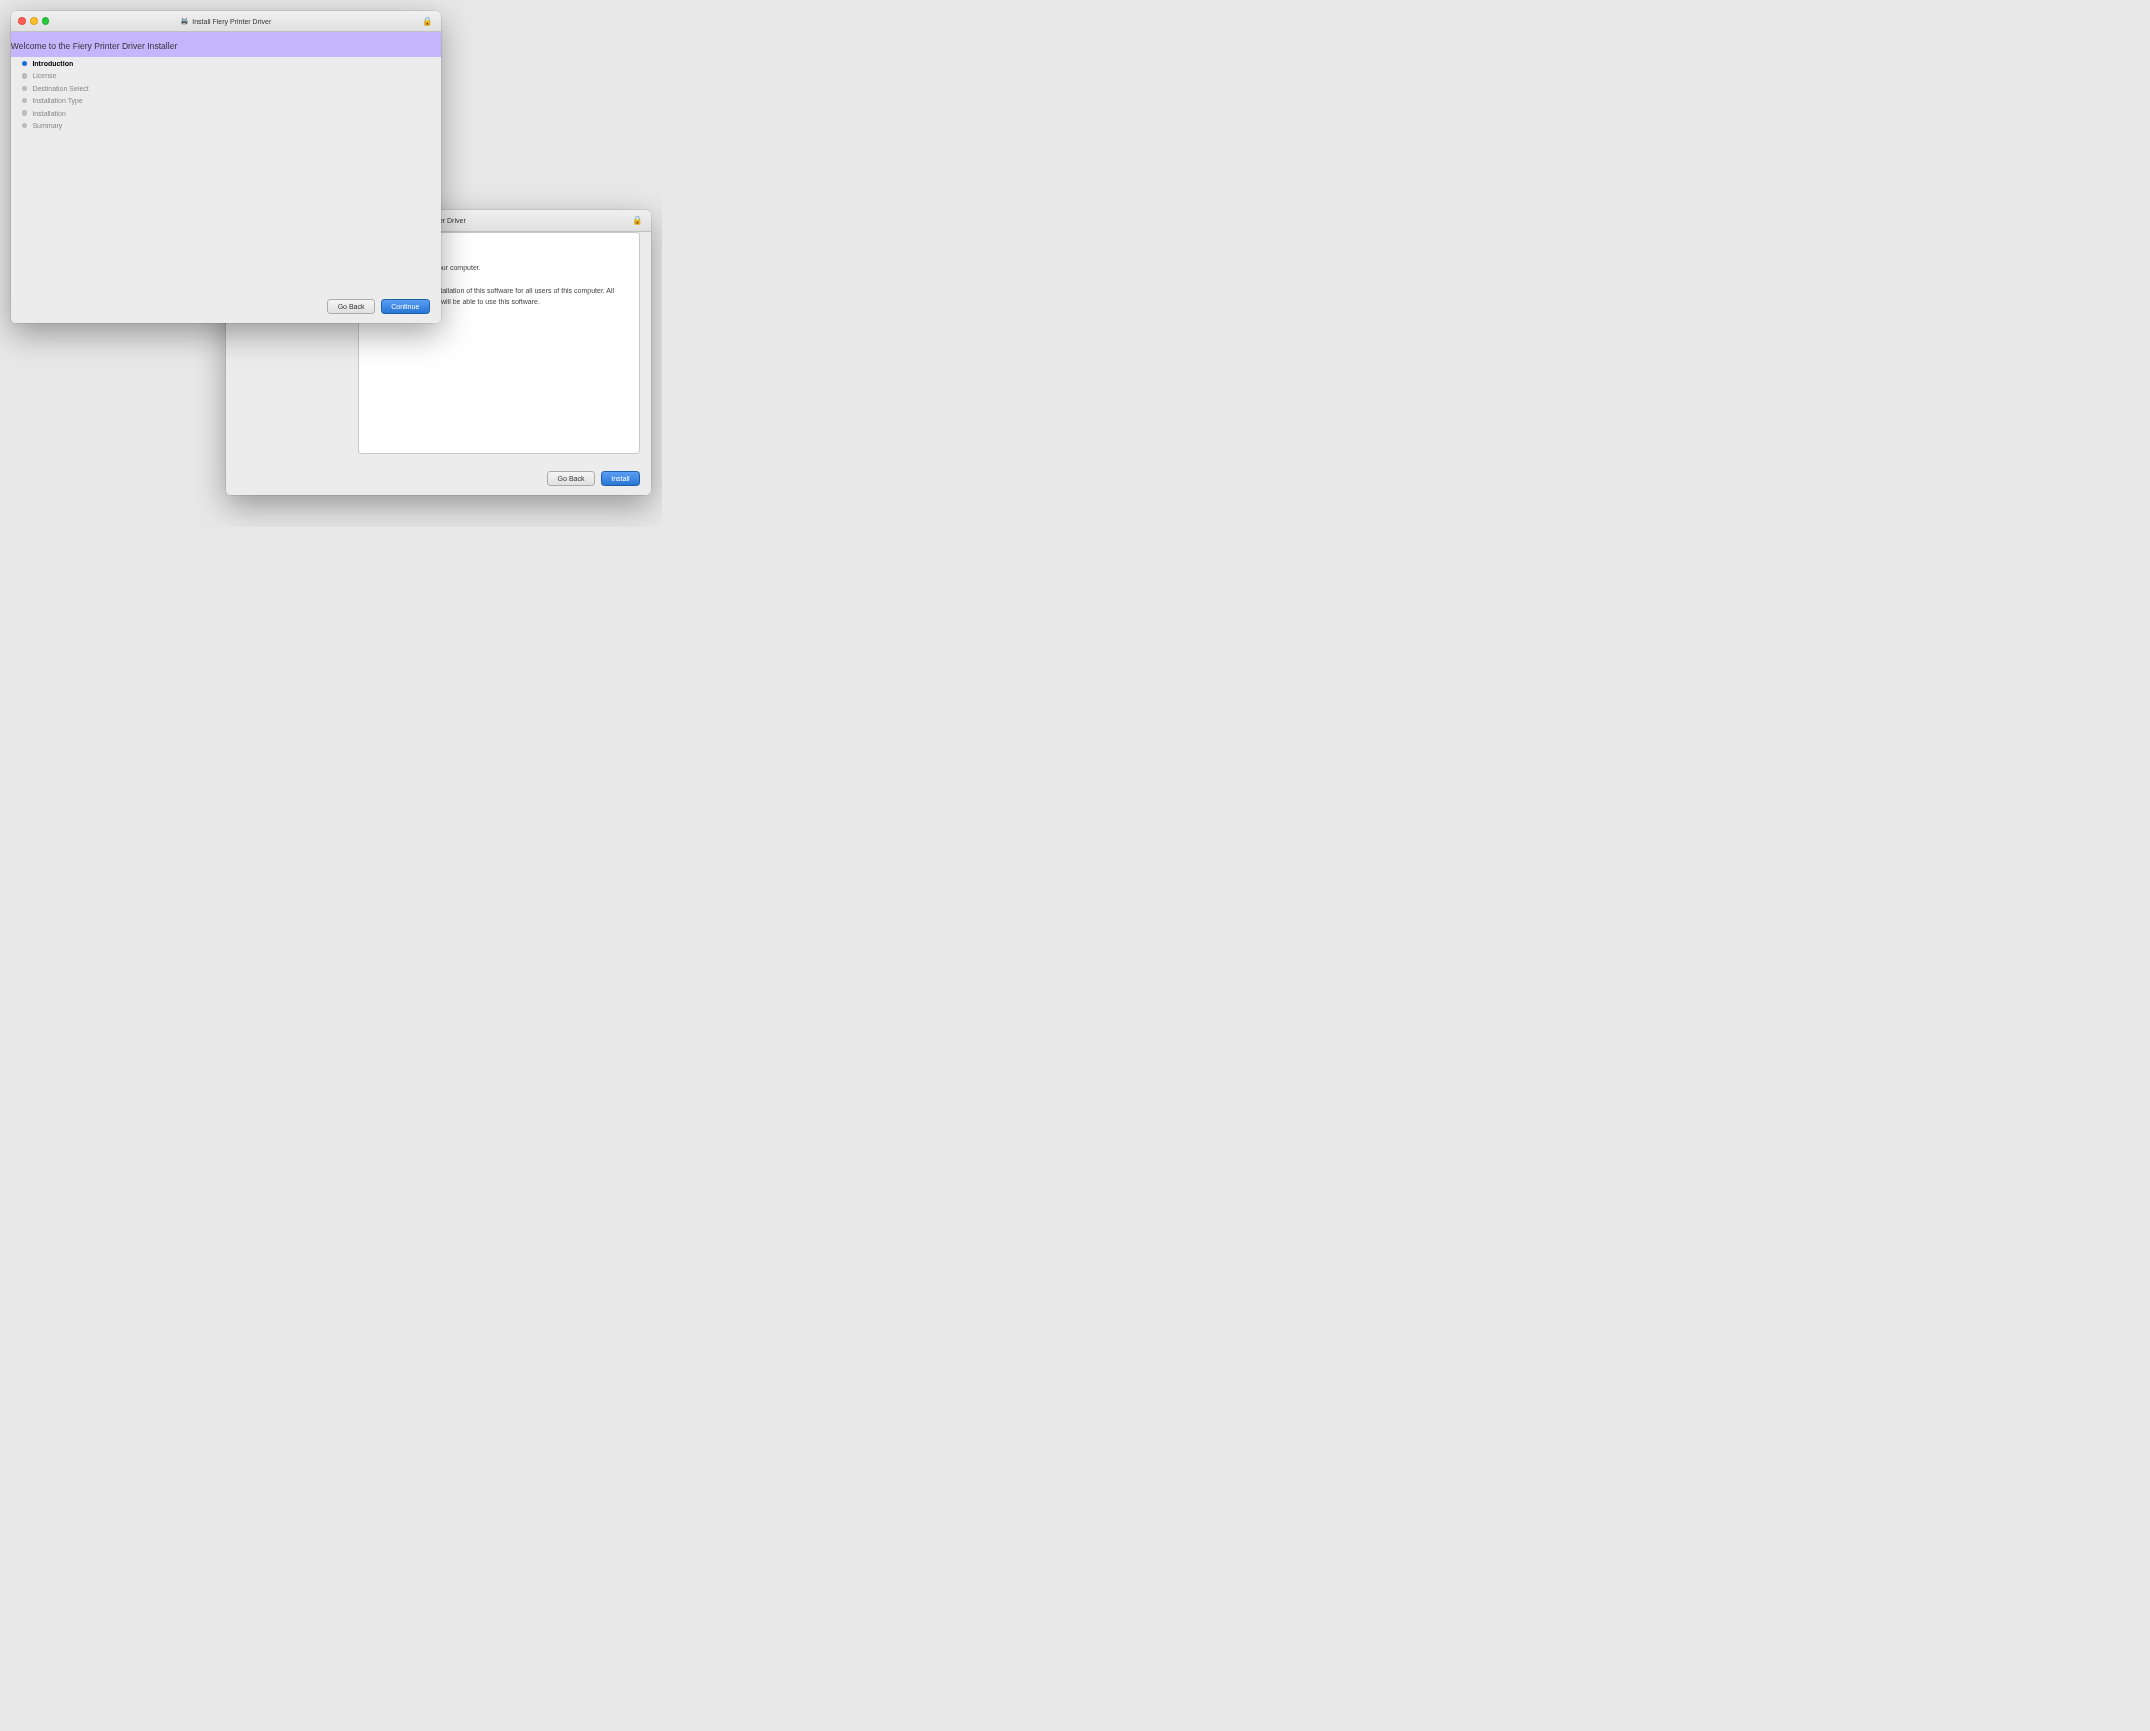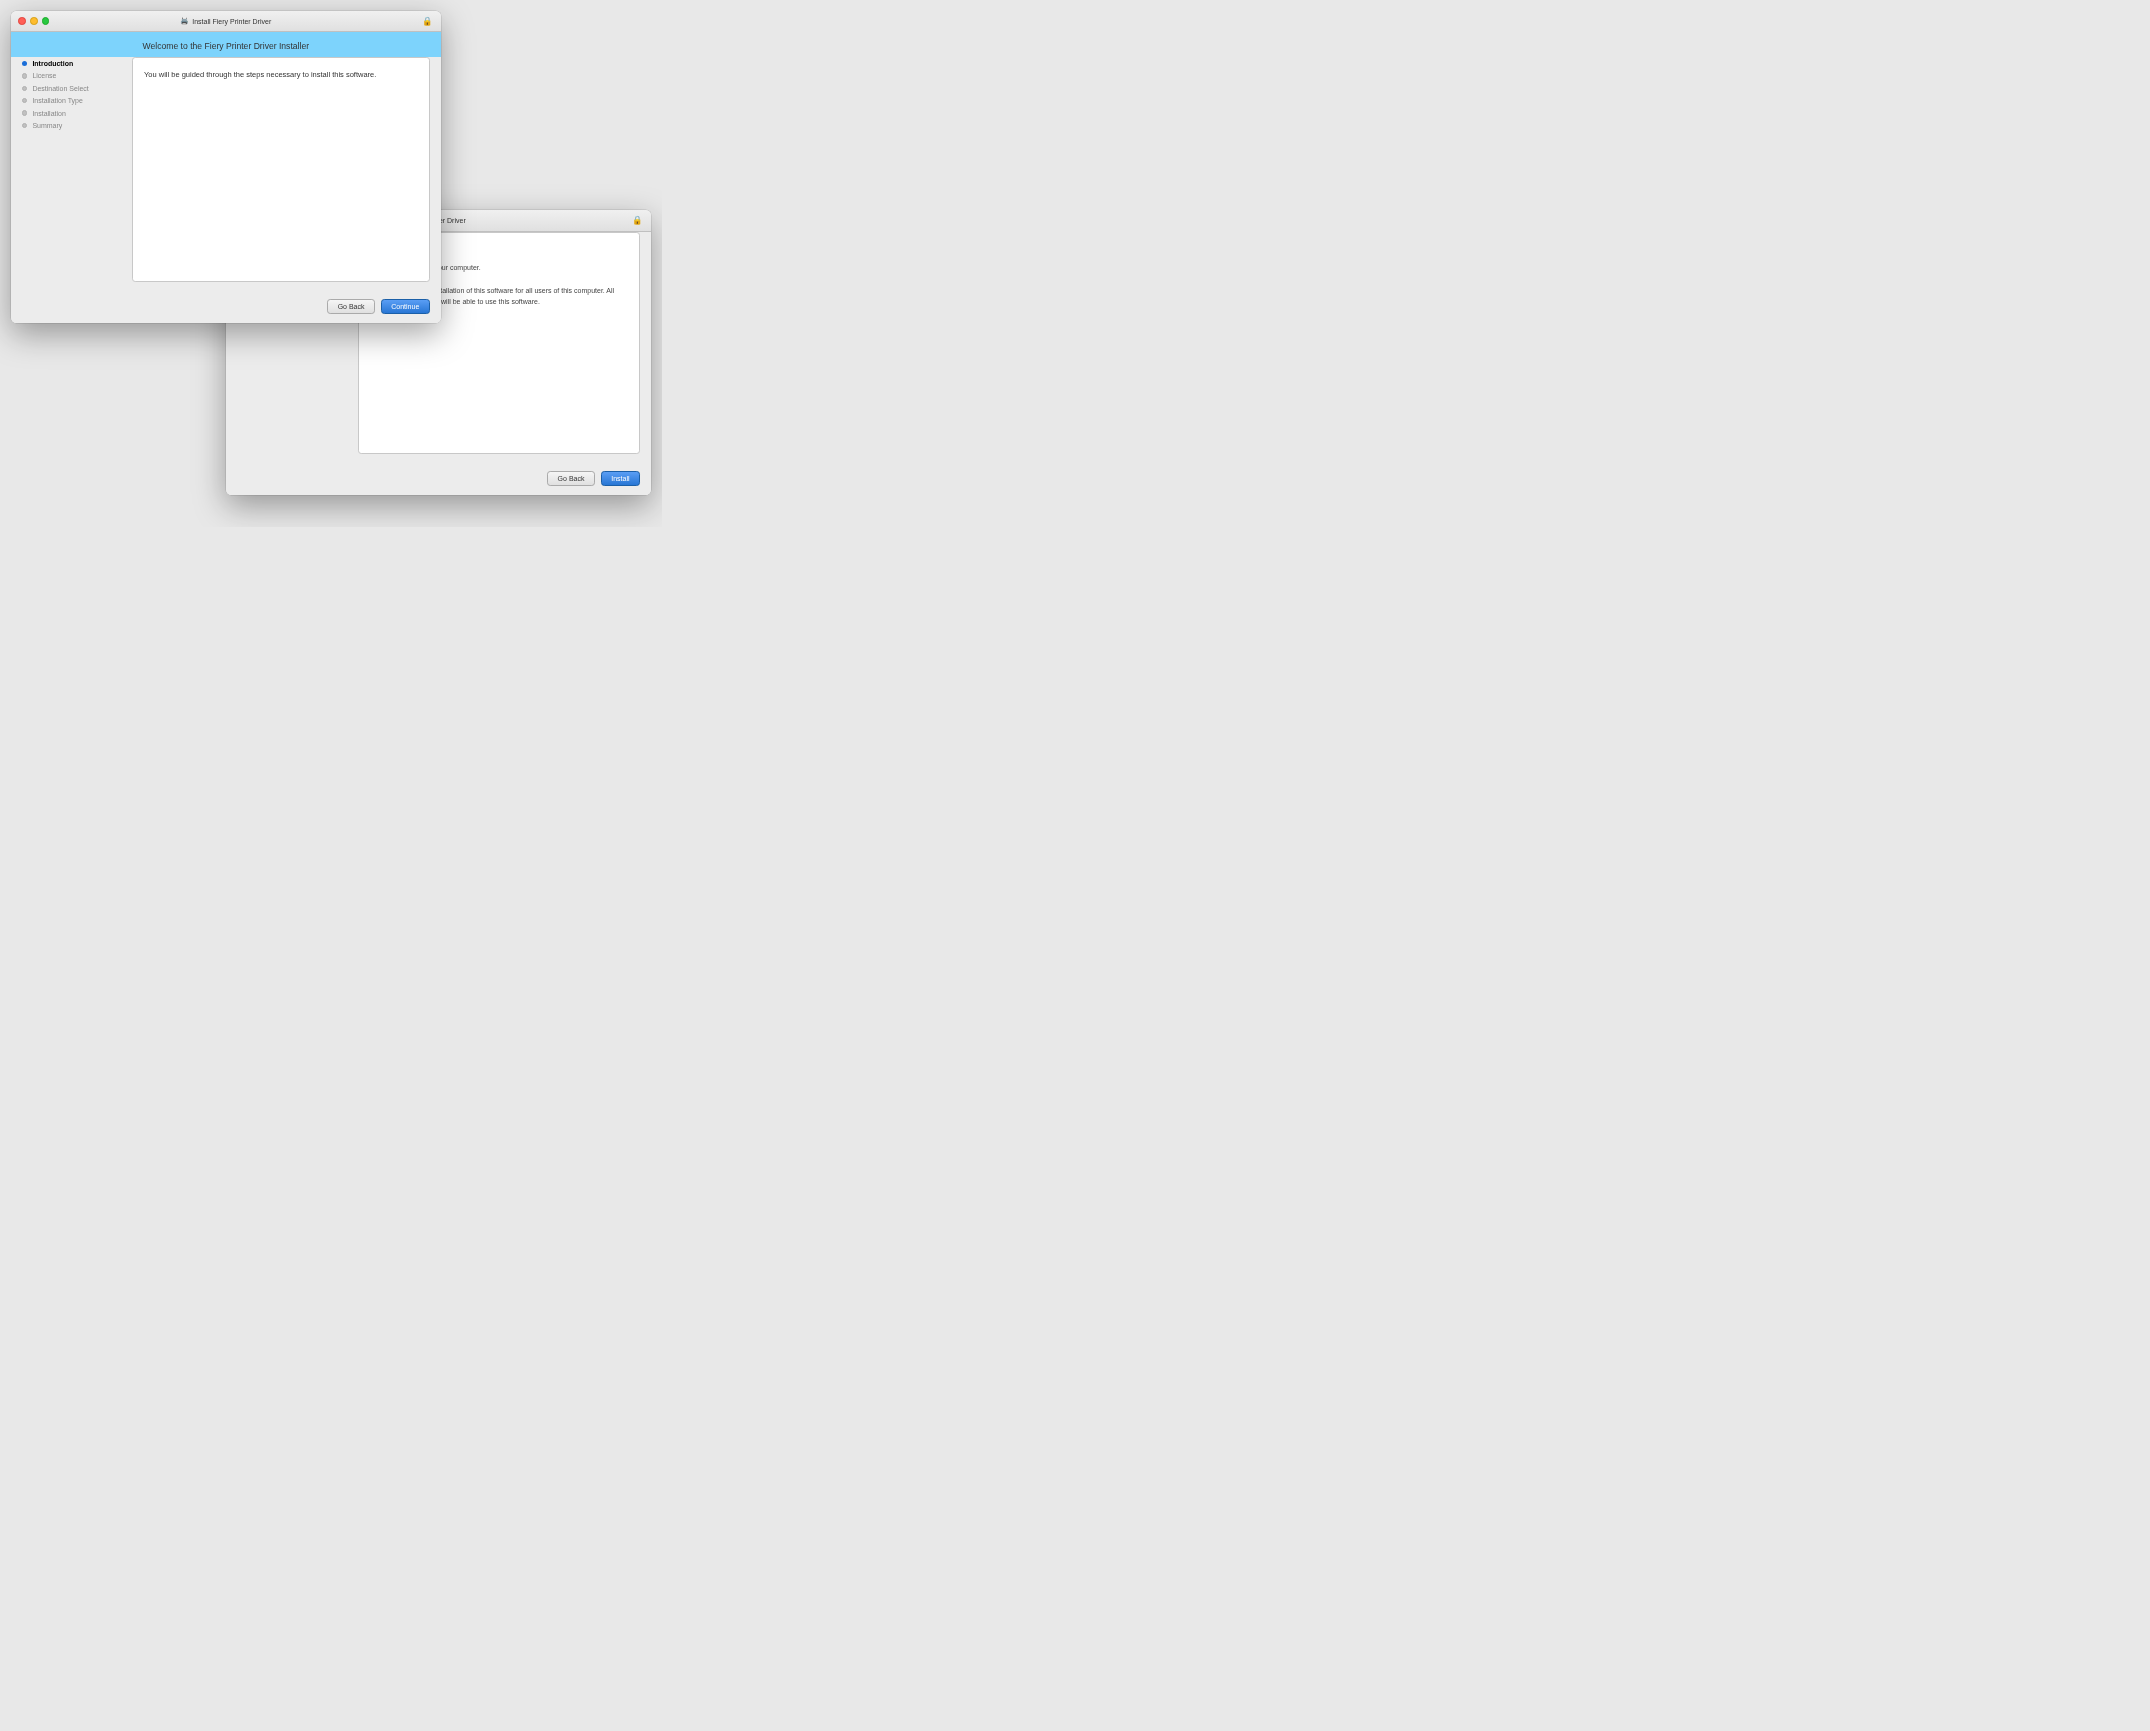--- a/index.html
+++ b/index.html
@@ -74,26 +74,26 @@
 
     
     .window-content {
       display: flex;
       flex-direction: column;
       height: calc(100% - 21.5px);
     }
 
     
     .window-header {
-      text-align: center;
+      text-align: left;
       padding: 8.6px 0 6.5px;
       font-size: 8.6px;
       font-weight: 500;
       color: #333;
-      background: #7dd3fc;
+      background: #c4b5fd;
     }
 
     
     .window-body {
       display: flex;
       flex: 1;
       padding: 0 10.8px 10.8px;
       gap: 8.6px;
     }
 
@@ -313,23 +313,20 @@
         <div class="sidebar-item">
           <div class="sidebar-dot inactive"></div>
           <span class="sidebar-label">Installation</span>
         </div>
         <div class="sidebar-item">
           <div class="sidebar-dot inactive"></div>
           <span class="sidebar-label">Summary</span>
         </div>
       </div>
 
-      <div class="content-area">
-        <p>You will be guided through the steps necessary to install this software.</p>
-      </div>
     </div>
 
     <div class="window-footer">
       <button class="btn">Go Back</button>
       <button class="btn primary">Continue</button>
     </div>
   </div>
 </div>
 
 

